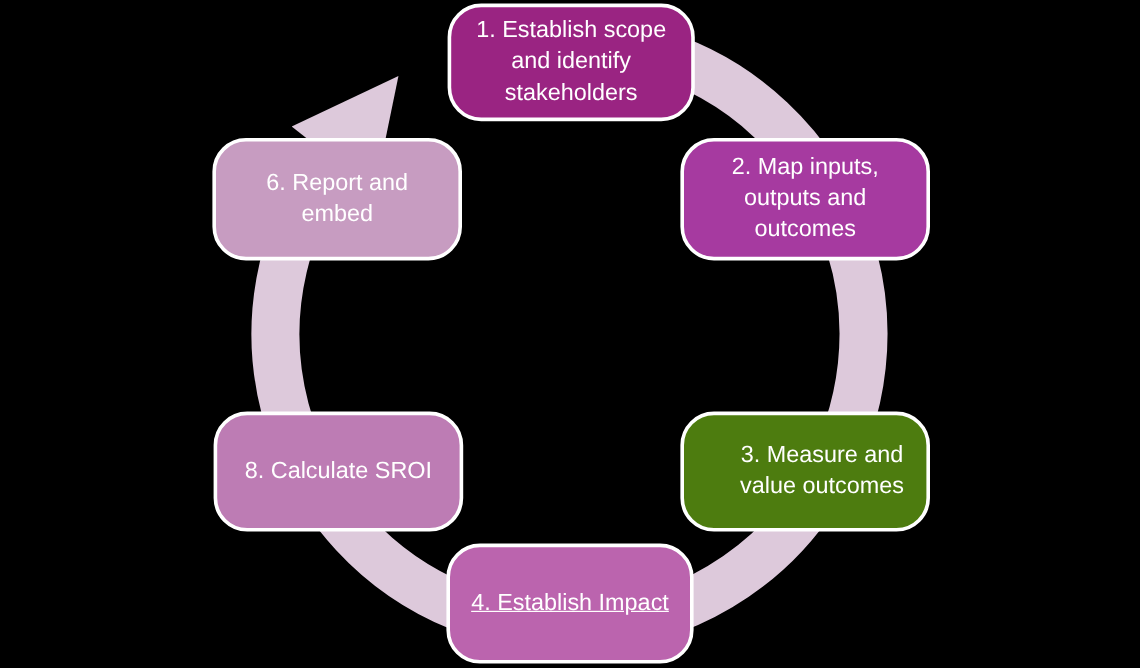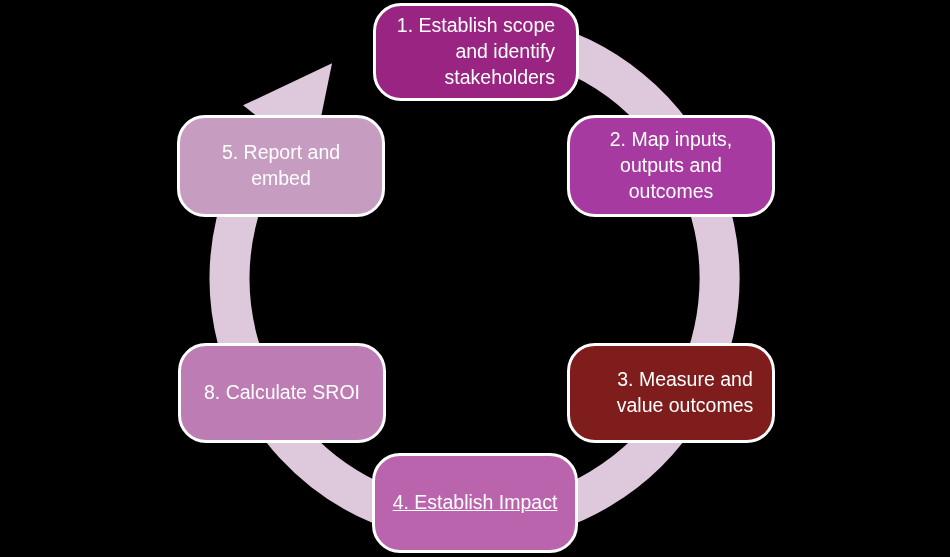--- a/index.html
+++ b/index.html
@@ -32,21 +32,21 @@
     box-sizing: border-box;
     color: var(--text, #fff);
     font-size: 19.5px;
     line-height: 1.32;
     text-align: center;
     padding: 0 6px;
   }
   .step .label {
     white-space: pre-line;
   }
-  .s1 { left: 373px; top: 3px;   width: 206px; height: 98px; text-align: right;  }
+  .s1 { left: 373px; top: 3px;   width: 206px; height: 98px;  }
   .s2 { left: 567px; top: 115px; width: 208px; height: 102px; }
   .s3 { left: 567px; top: 343px; width: 208px; height: 100px; }
   .s4 { left: 372px; top: 453px; width: 206px; height: 100px; text-decoration: underline; }
   .s5 { left: 178px; top: 343px; width: 208px; height: 100px; }
   .s6 { left: 177px; top: 115px; width: 208px; height: 102px; }
 </style>
 </head>
 <body>
 
 <div class="canvas">
@@ -63,28 +63,28 @@
   <div class="step s1" style="background: rgb(154, 36, 130);">
     <span class="label">1. Establish scope
 and identify
 stakeholders</span>
   </div>
   <div class="step s2" style="background: rgb(166, 58, 160);">
     <span class="label">2. Map inputs,
 outputs and
 outcomes</span>
   </div>
-  <div class="step s3" style="background: #7f1d1d; padding-left: 34px;">
+  <div class="step s3" style="background: #4d7c0f; padding-left: 34px;">
     <span class="label">3. Measure and
 value outcomes</span>
   </div>
   <div class="step s4" style="background: rgb(187, 100, 174);">
     <span class="label">4. Establish Impact</span>
   </div>
   <div class="step s5" style="background: rgb(189, 124, 180);">
     <span class="label">8. Calculate SROI</span>
   </div>
   <div class="step s6" style="background: rgb(199, 156, 193);">
-    <span class="label">5. Report and
+    <span class="label">6. Report and
 embed</span>
   </div>
 
 </div>
 
 </body></html>

